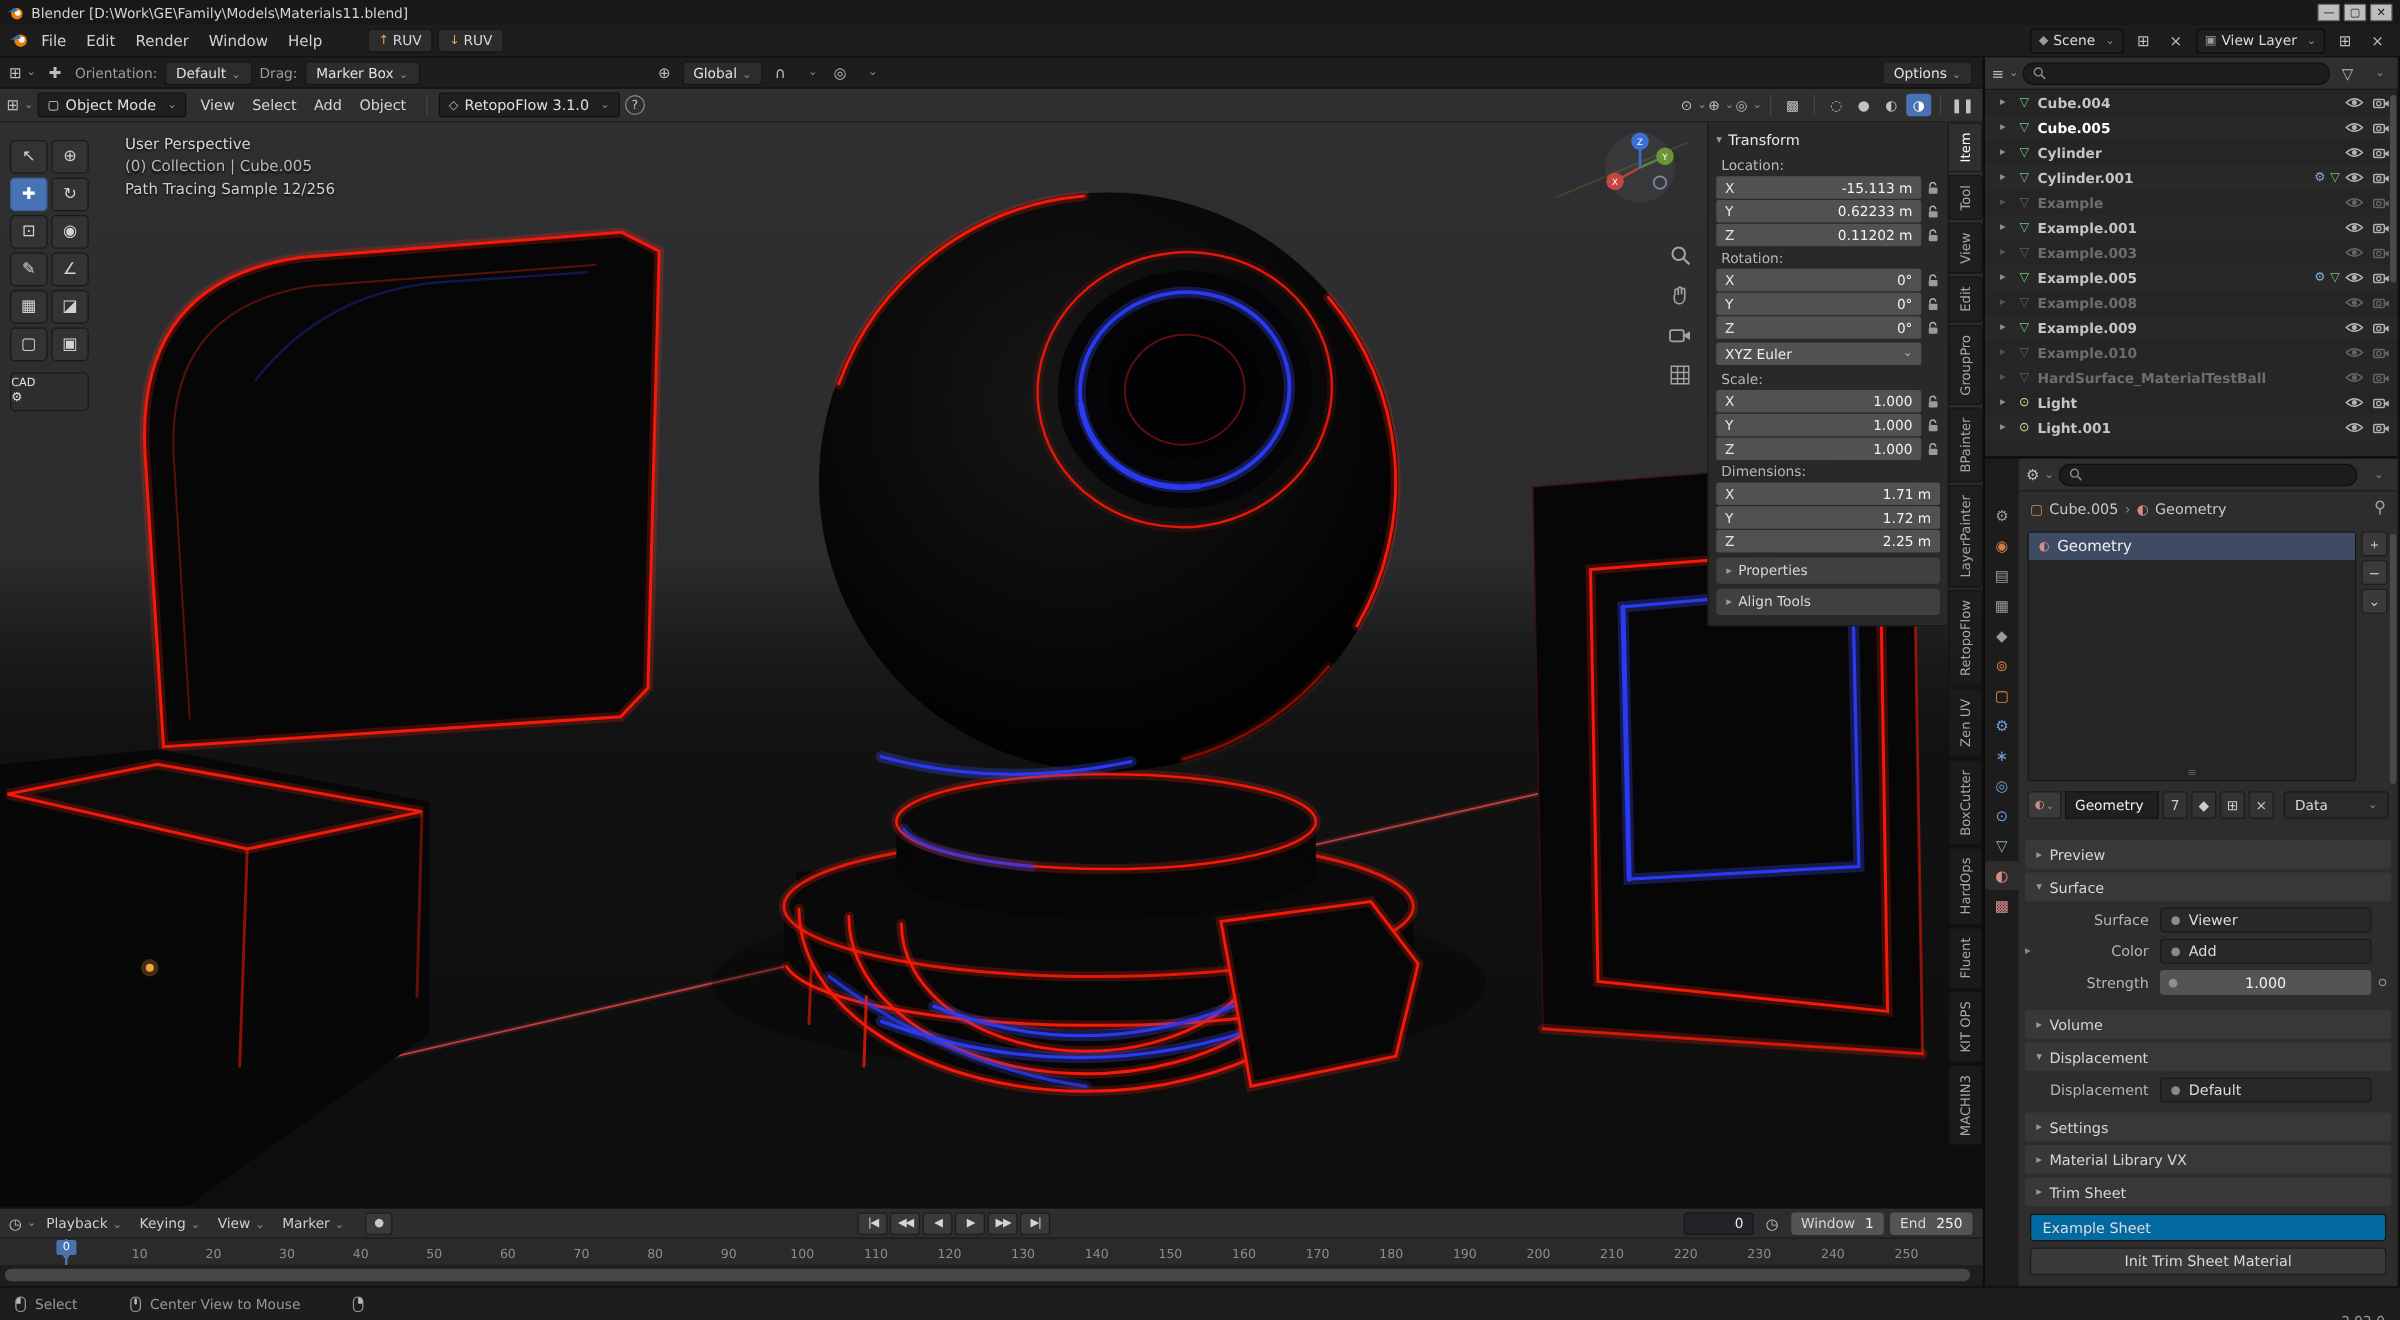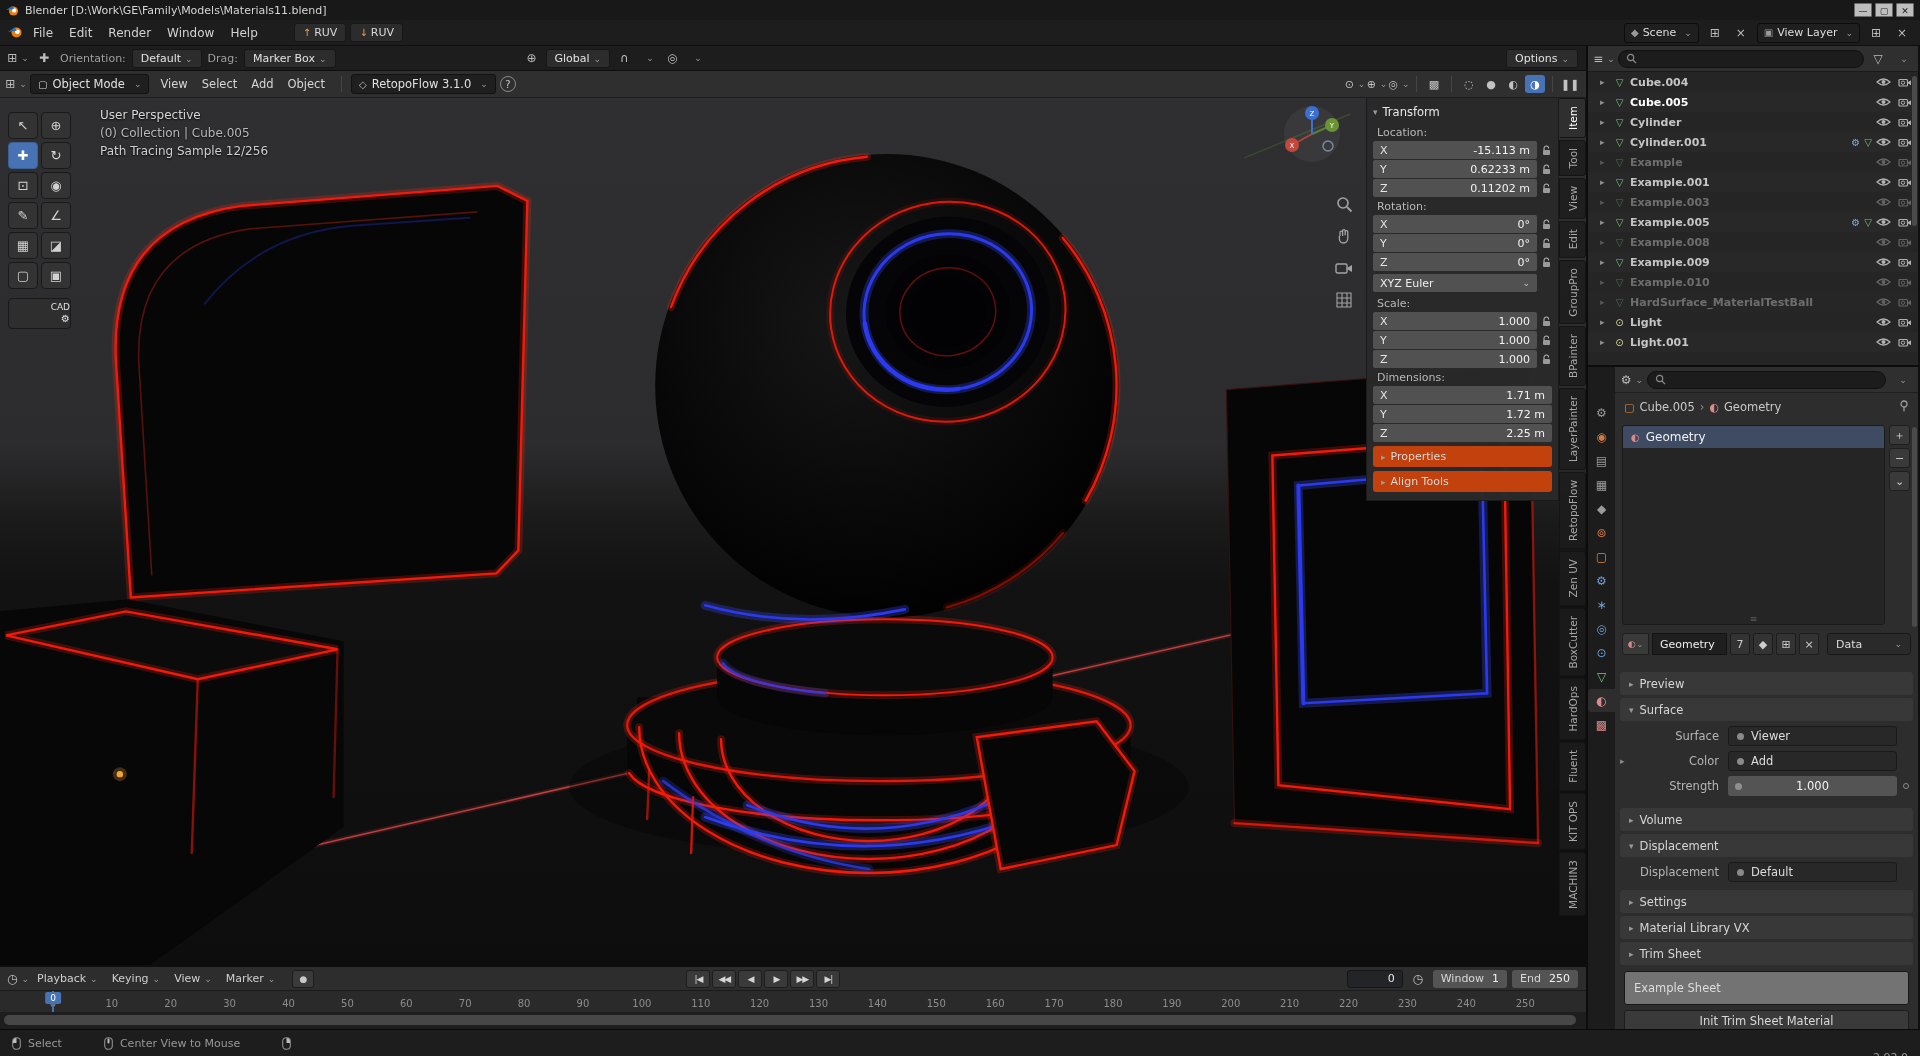--- a/index.html
+++ b/index.html
@@ -68,41 +68,41 @@
   .vp-overlay { position:absolute; left:100px; top:8px; font-size:12px; line-height:18px; color:#d8d8d8;
     text-shadow:0 1px 2px #000; }
   .vp-overlay .l2 { color:#b9b9b9; } .vp-overlay .l3 { color:#cfcfcf; }
 
   .vp-toolbar { position:absolute; left:8px; top:14px; width:64px; display:grid;
     grid-template-columns:30px 30px; gap:3px; }
   .tool-btn { width:30px; height:27px; background:#333; border:1px solid #191919; border-radius:4px;
     display:flex; align-items:center; justify-content:center; color:#d2d2d2; font-size:13px; }
   .tool-btn.active { background:#4772b3; border-color:#3c5f95; color:#fff; }
   .cad-block { grid-column:1 / span 2; margin-top:6px; background:#2e2e2e; border:1px solid #191919; border-radius:4px;
-    padding:3px 0 4px; text-align:right; color:#e0e0e0; font-size:9px; line-height:11px; }
+    padding:3px 0 4px; text-align:left; color:#e0e0e0; font-size:9px; line-height:11px; }
 
   .nav-gizmo { position:absolute; top:6px; right:244px; }
   .nav-icons { position:absolute; right:232px; display:flex; flex-direction:column; gap:12px; top:96px; }
   .nav-ic { width:20px; height:20px; display:flex; align-items:center; justify-content:center; opacity:.85; }
 
   
   .n-panel { position:absolute; top:0; right:27px; width:193px; background:rgba(41,41,41,.97);
     border:1px solid #1a1a1a; border-top:none; padding:3px 6px 8px; font-size:11px; }
   .np-head { height:22px; display:flex; align-items:center; gap:5px; color:#e8e8e8; font-size:11.5px; }
   .np-head::before { content:"▾"; color:#9a9a9a; font-size:9px; }
   .np-label { color:#b8b8b8; margin:3px 0 2px 4px; }
   .np-row { display:flex; align-items:center; gap:4px; margin-bottom:1px; }
   .np-field { flex:1; height:18px; background:#515151; border-radius:2px; display:flex; align-items:center;
     padding:0 7px; color:#f2f2f2; }
   .np-ax { color:#e4e4e4; } .np-val { margin-left:auto; }
   .np-lock { width:11px; display:flex; justify-content:center; }
   .np-euler { height:18px; background:#515151; border-radius:2px; display:flex; align-items:center;
     padding:0 7px; color:#eee; margin:2px 0; }
   .np-euler::after { content:"⌄"; margin-left:auto; color:#c2c2c2; font-size:9px; }
-  .np-collapsed { height:21px; background:#c2410c; border-radius:3px; display:flex; align-items:center;
+  .np-collapsed { height:21px; background:#404040; border-radius:3px; display:flex; align-items:center;
     padding:0 8px; gap:5px; color:#d8d8d8; margin-top:4px; }
   .np-collapsed::before { content:"▸"; color:#9a9a9a; font-size:9px; }
 
   .n-tabs { position:absolute; top:0; right:0; width:27px; display:flex; flex-direction:column; gap:2px; padding-top:0; }
   .ntab { background:rgba(28,28,28,.85); border:1px solid #141414; border-radius:0 3px 3px 0; padding:7px 0;
     display:flex; justify-content:center; color:#a8a8a8; font-size:10.5px; }
   .ntab span { writing-mode:vertical-rl; transform:rotate(180deg); }
   .ntab.active { background:#2f2f2f; color:#fff; border-left-color:#2f2f2f; }
 
   
@@ -189,22 +189,22 @@
   .prow { display:flex; align-items:center; margin:5px 4px 0 0; height:20px; }
   .prow .plabel { width:108px; text-align:right; color:#b5b5b5; padding-right:9px; flex:none; }
   .prow .pexp { width:10px; color:#8a8a8a; font-size:9px; flex:none; }
   .pfield { flex:1; height:20px; background:#282828; border:1px solid #1a1a1a; border-radius:3px;
     display:flex; align-items:center; gap:7px; padding:0 8px; color:#dcdcdc; }
   .pfield .sock { width:7px; height:7px; border-radius:50%; background:#8a8a8a; flex:none; }
   .pslider { flex:1; height:20px; background:#545454; border-radius:3px; display:flex; align-items:center;
     justify-content:center; gap:6px; color:#f2f2f2; position:relative; }
   .pslider .sock { position:absolute; left:7px; width:7px; height:7px; border-radius:50%; background:#8f8f8f; }
   .adot { width:6px; height:6px; border-radius:50%; border:1px solid #8a8a8a; margin-left:6px; flex:none; }
-  .wide-field { height:22px; background:#737373; border:1px solid #181818; border-radius:3px; display:flex;
-    align-items:center; padding:16px 9px; color:#ddd; margin:6px 4px 0 4px; }
+  .wide-field { height:22px; background:#0369a1; border:1px solid #181818; border-radius:3px; display:flex;
+    align-items:center; padding:4px 9px; color:#ddd; margin:6px 4px 0 4px; }
   .init-btn { height:22px; background:#3a3a3a; border:1px solid #1d1d1d; border-radius:3px; display:flex;
     align-items:center; justify-content:center; color:#d8d8d8; margin:5px 4px 0 4px; }
   .props-scroll { position:absolute; right:1px; top:60px; width:5px; height:200px; background:#4a4a4a; border-radius:3px; }
 
   
   .statusbar { height:27px; background:#1d1d1d; border-top:1px solid #0a0a0a; display:flex; align-items:center;
     gap:7px; padding:0 12px; font-size:11px; color:#989898; flex:none; }
   .sb-ver { margin-left:auto; color:#9a9a9a;margin-top:28px; }
   .mouse-svg { flex:none; }
   .gap28 { width:28px; }

